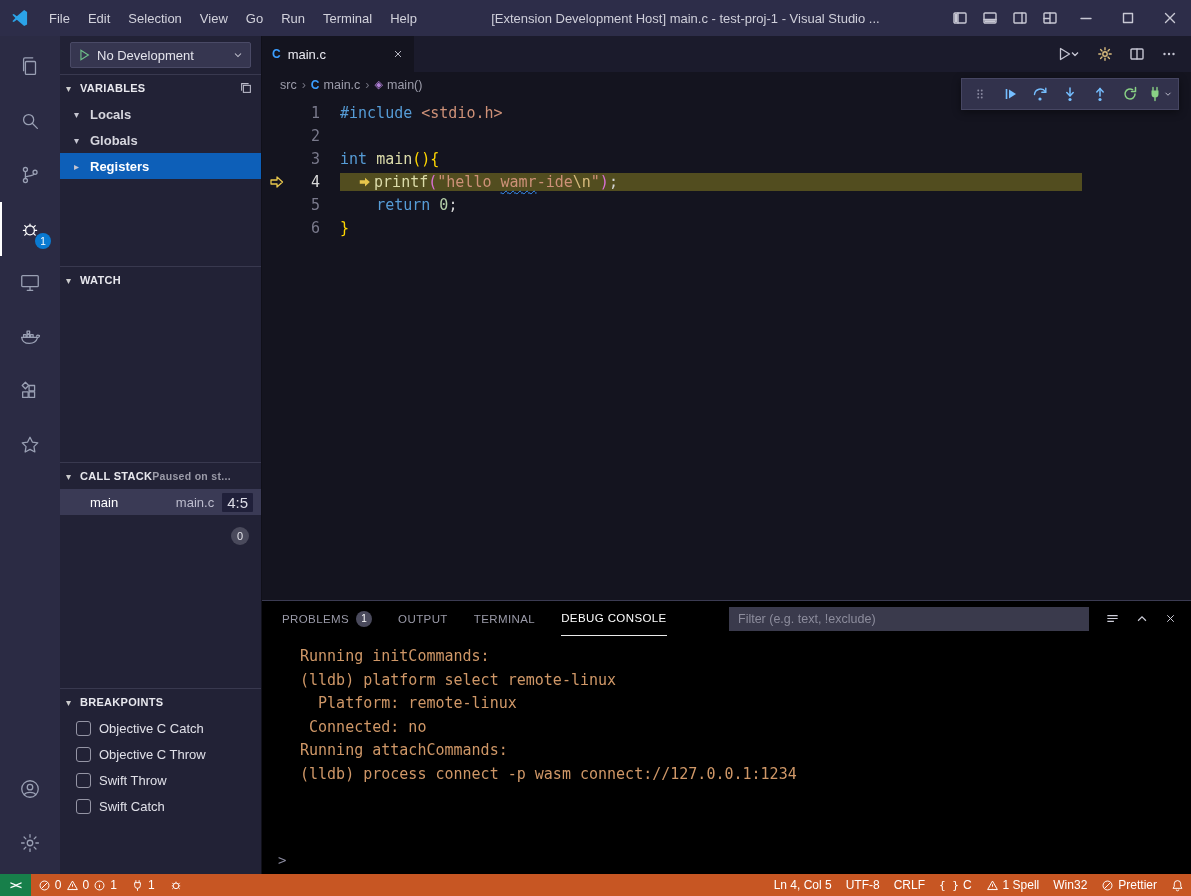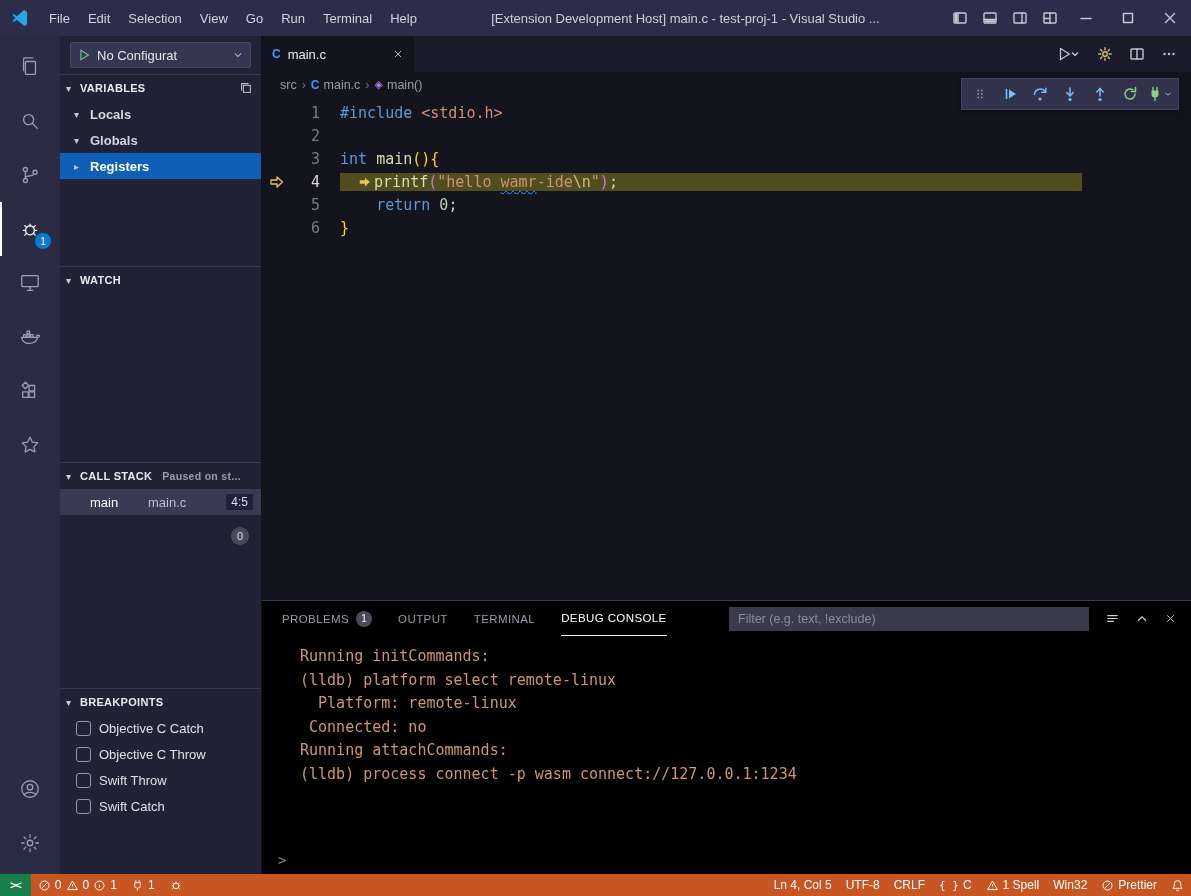--- a/index.html
+++ b/index.html
@@ -35,28 +35,28 @@
     border:1px solid #4a4a66; border-radius:2px; padding:0 6px; color:#e4e4ec; font-size:13px; }
   .config-select .grow { flex:1; white-space:nowrap; overflow:hidden; }
   .section { border-top:1px solid #39394f; display:flex; flex-direction:column; overflow:hidden; }
   .section-variables { height:192px; flex:none; }
   .section-watch { height:196px; flex:none; }
   .section-callstack { height:226px; flex:none; }
   .section-breakpoints { flex:1; }
   .section-header { height:26px; display:flex; align-items:center; padding:0 8px 0 6px; font-size:11px; font-weight:bold;
     color:#e8e8ee; letter-spacing:.3px; flex:none; }
   .twisty-h { width:14px; font-size:10px; color:#cccccc; font-weight:normal; }
-  .header-note { margin-left:10px; font-weight:bold; font-size:10.5px; color:#9b9ba8; white-space:nowrap; }
+  .header-note { font-weight:bold; font-size:10.5px; color:#9b9ba8; white-space:nowrap; }
   .header-action { margin-left:auto; color:#bcbcca; }
   .tree-row { height:26px; display:flex; align-items:center; padding-left:14px; color:#d6d6de; }
   .tree-row .twisty { width:16px; font-size:10px; color:#c5c5d0; }
   .tree-row.selected { background:#0d5fb8; color:#fff; }
   .callstack-row { height:26px; display:flex; align-items:center; background:#3a3a55; padding:0 8px 0 30px; color:#fff; }
   .cs-file { margin-left:auto; margin-right:8px; color:#bdbdce; }
-  .cs-pos { background:#20203a; border-radius:1px; padding:1px 5px; font-size:12px; color:#dcdce6;margin-left:32px; }
+  .cs-pos { background:#20203a; border-radius:1px; padding:1px 5px; font-size:15px; color:#dcdce6; }
   .badge-circle { width:18px; height:18px; border-radius:50%; background:#4a4a5c; color:#e3e3ea; font-size:11px;
     display:flex; align-items:center; justify-content:center; margin:12px 12px 0 auto; }
   .bp-row { height:26px; display:flex; align-items:center; padding-left:16px; gap:8px; color:#e0e0e8; }
   .checkbox { width:15px; height:15px; border:1px solid #9595a5; border-radius:3px; background:transparent; flex:none; }
 
   
   .editor-col { flex:1; min-width:0; display:flex; flex-direction:column; position:relative; }
   .tabbar { height:36px; background:#1b1b2c; display:flex; align-items:stretch; flex:none; }
   .tab { width:152px; background:#14141f; display:flex; align-items:center; gap:7px; padding:0 10px; color:#eaeaf2; font-size:13px; }
   .c-letter { color:#3b9eff; font-weight:bold; font-size:12px; }
@@ -287,21 +287,21 @@
   </div>
 
   <div class="sidebar">
     <div class="config-row">
       <div class="config-select">
         <span class="icon">
           <svg width="14" height="14" viewBox="0 0 16 16" fill="none" stroke="#6fc28a" stroke-width="1.3">
               <path d="M4.5 2.5v11l8.5-5.5z"></path>
             </svg>
         </span>
-        <span class="grow">No Configurat</span>
+        <span class="grow">No Development</span>
         <span class="icon">
           <svg width="12" height="12" viewBox="0 0 16 16" fill="none" stroke="#c5c5d2" stroke-width="1.4">
               <path d="M4 6l4 4 4-4"></path>
             </svg>
         </span>
       </div>
     </div>
 
     <div class="section section-variables">
       <div class="section-header">

